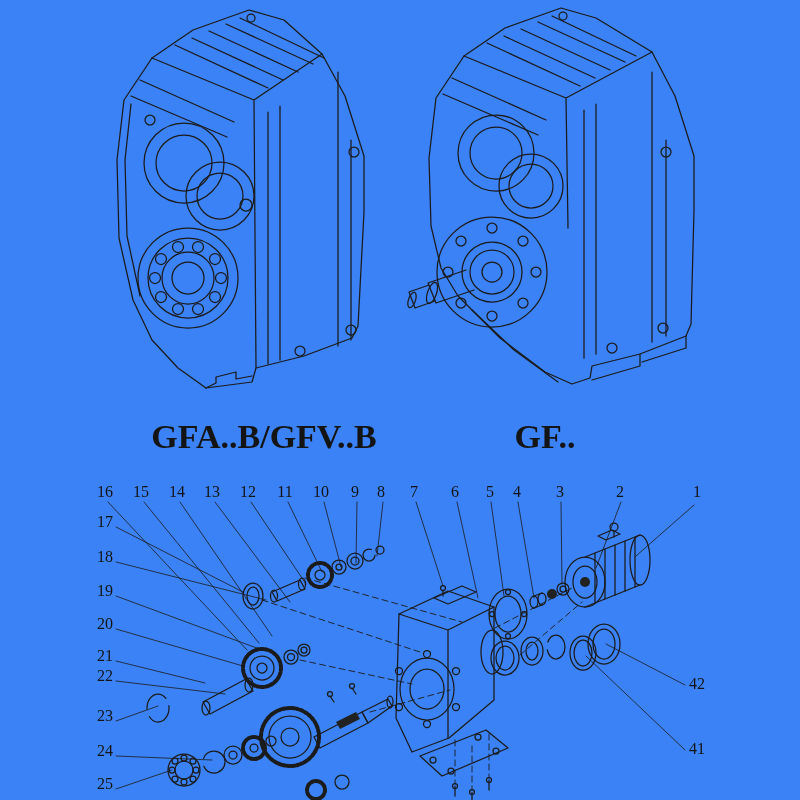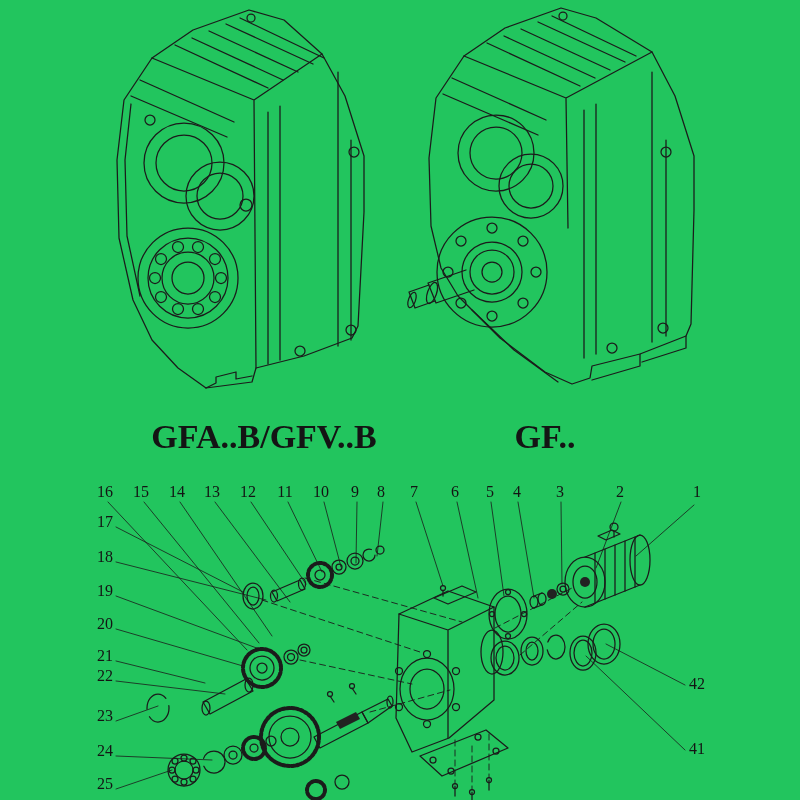--- a/index.html
+++ b/index.html
@@ -1,17 +1,17 @@
 <!DOCTYPE html>
 <html><head>
 <meta charset="utf-8">
 <style>
   *{box-sizing:border-box}
   html,body{margin:0;padding:0;background:#f2f2f2}
-  .page{position:relative;width:800px;height:800px;margin:0 auto;background:#22c55e;outline:1px solid #e7e7e7;overflow:hidden}
+  .page{position:relative;width:800px;height:800px;margin:0 auto;background:#3b82f6;outline:1px solid #e7e7e7;overflow:hidden}
   svg{display:block;width:800px;height:800px}
   .draw *{fill:none;stroke:#1b1b1b;stroke-width:1.25;stroke-linecap:round;stroke-linejoin:round}
   .draw .gear{stroke-width:4;stroke-dasharray:2.6 2}
   .draw .snap{stroke-dasharray:30 8}
   .draw .dark{fill:#222;stroke:none}
   .draw .leader{stroke-width:0.8}
   .draw .dashes{stroke-dasharray:6 4;stroke-width:0.9}
   text{fill:#141414;stroke:none}
   .model{font:bold 34px "Liberation Serif", serif;text-anchor:middle}
   .callout{font:16px "Liberation Serif", serif;text-anchor:middle}

